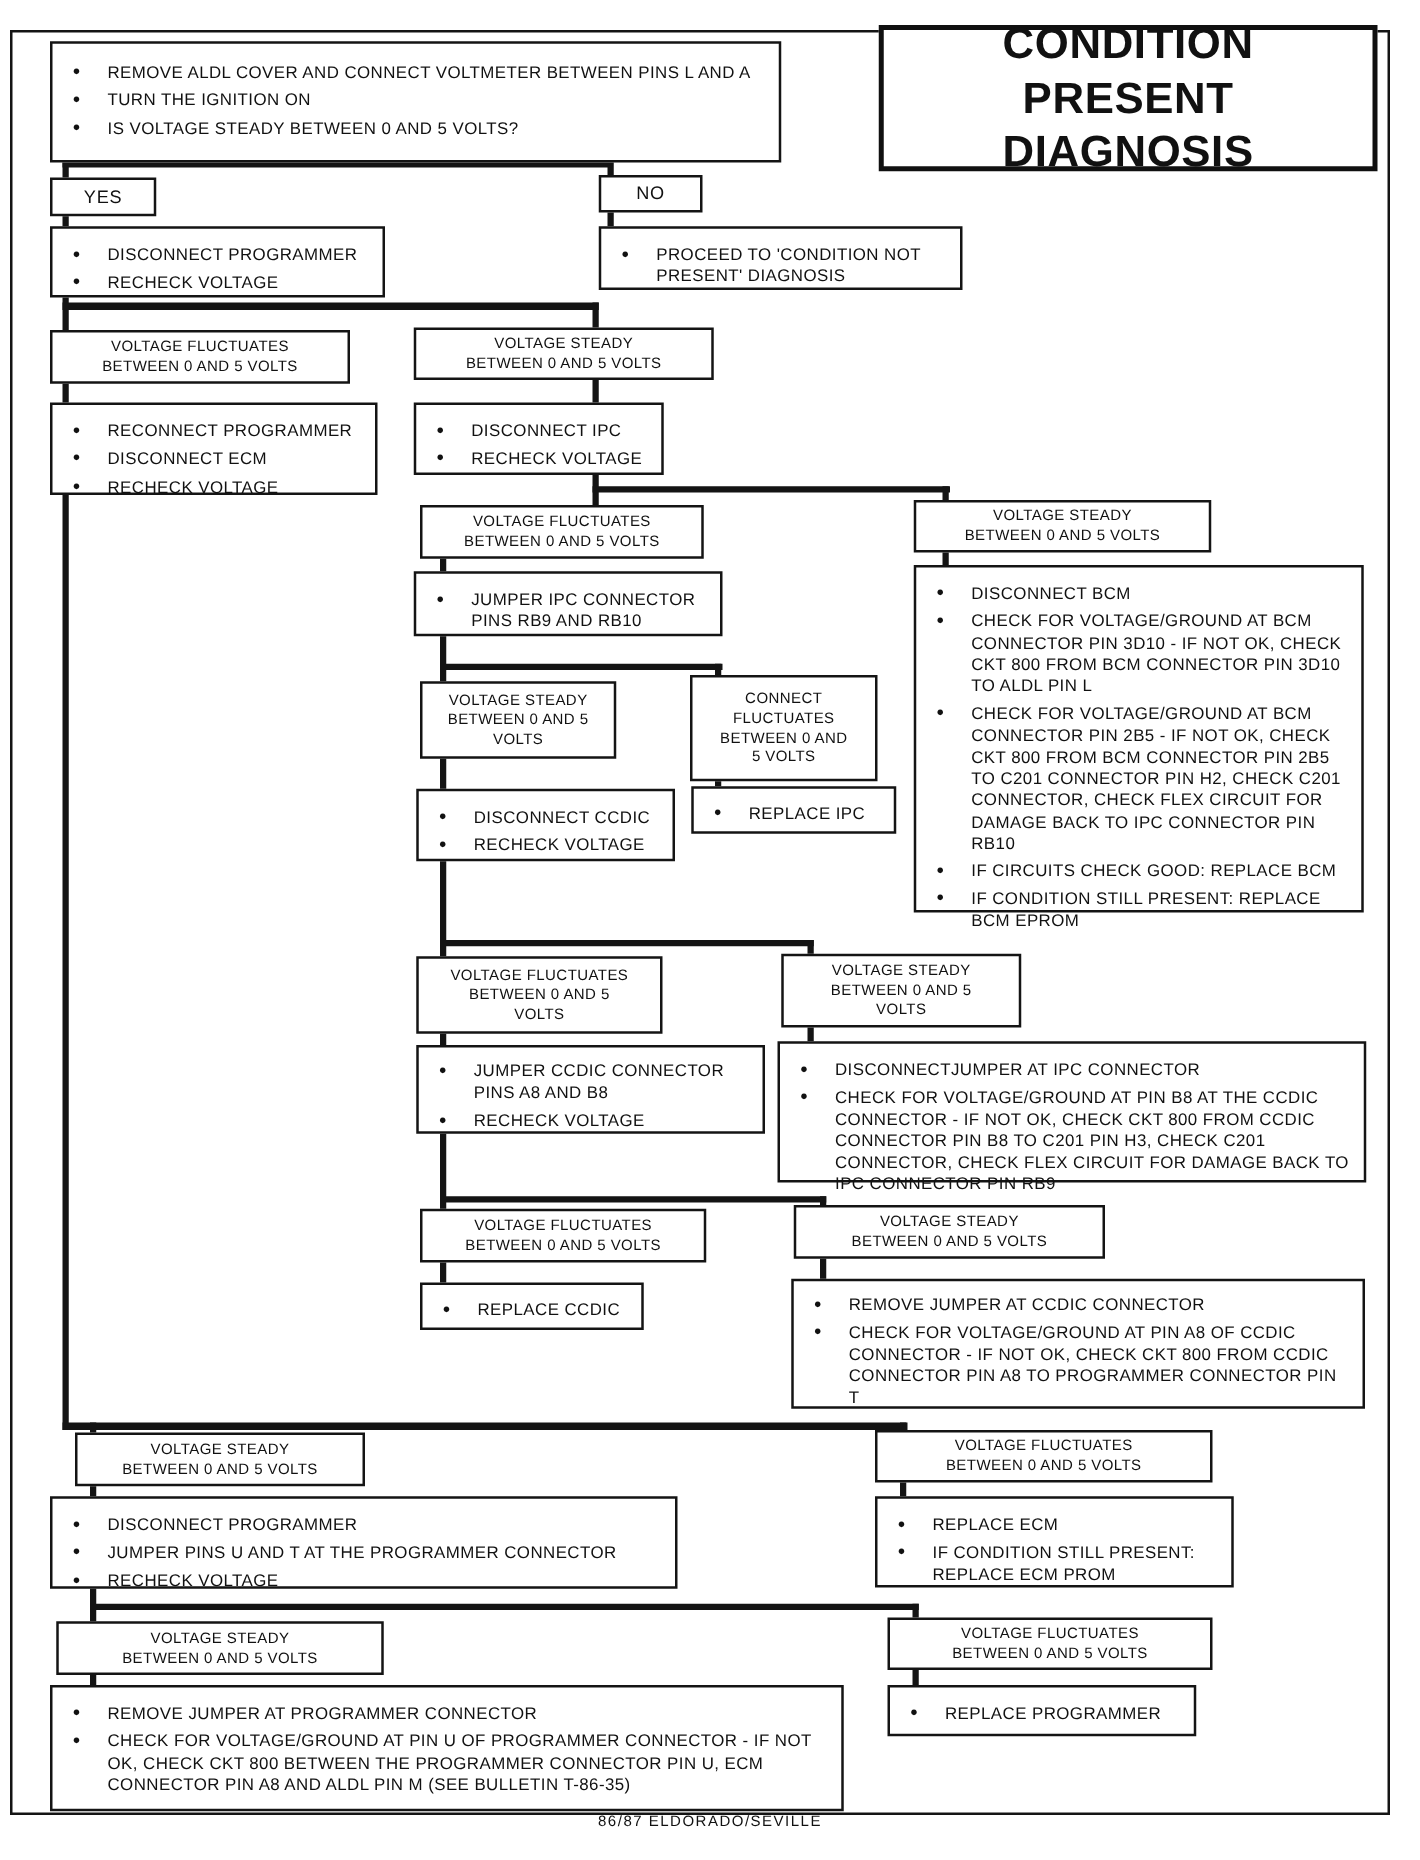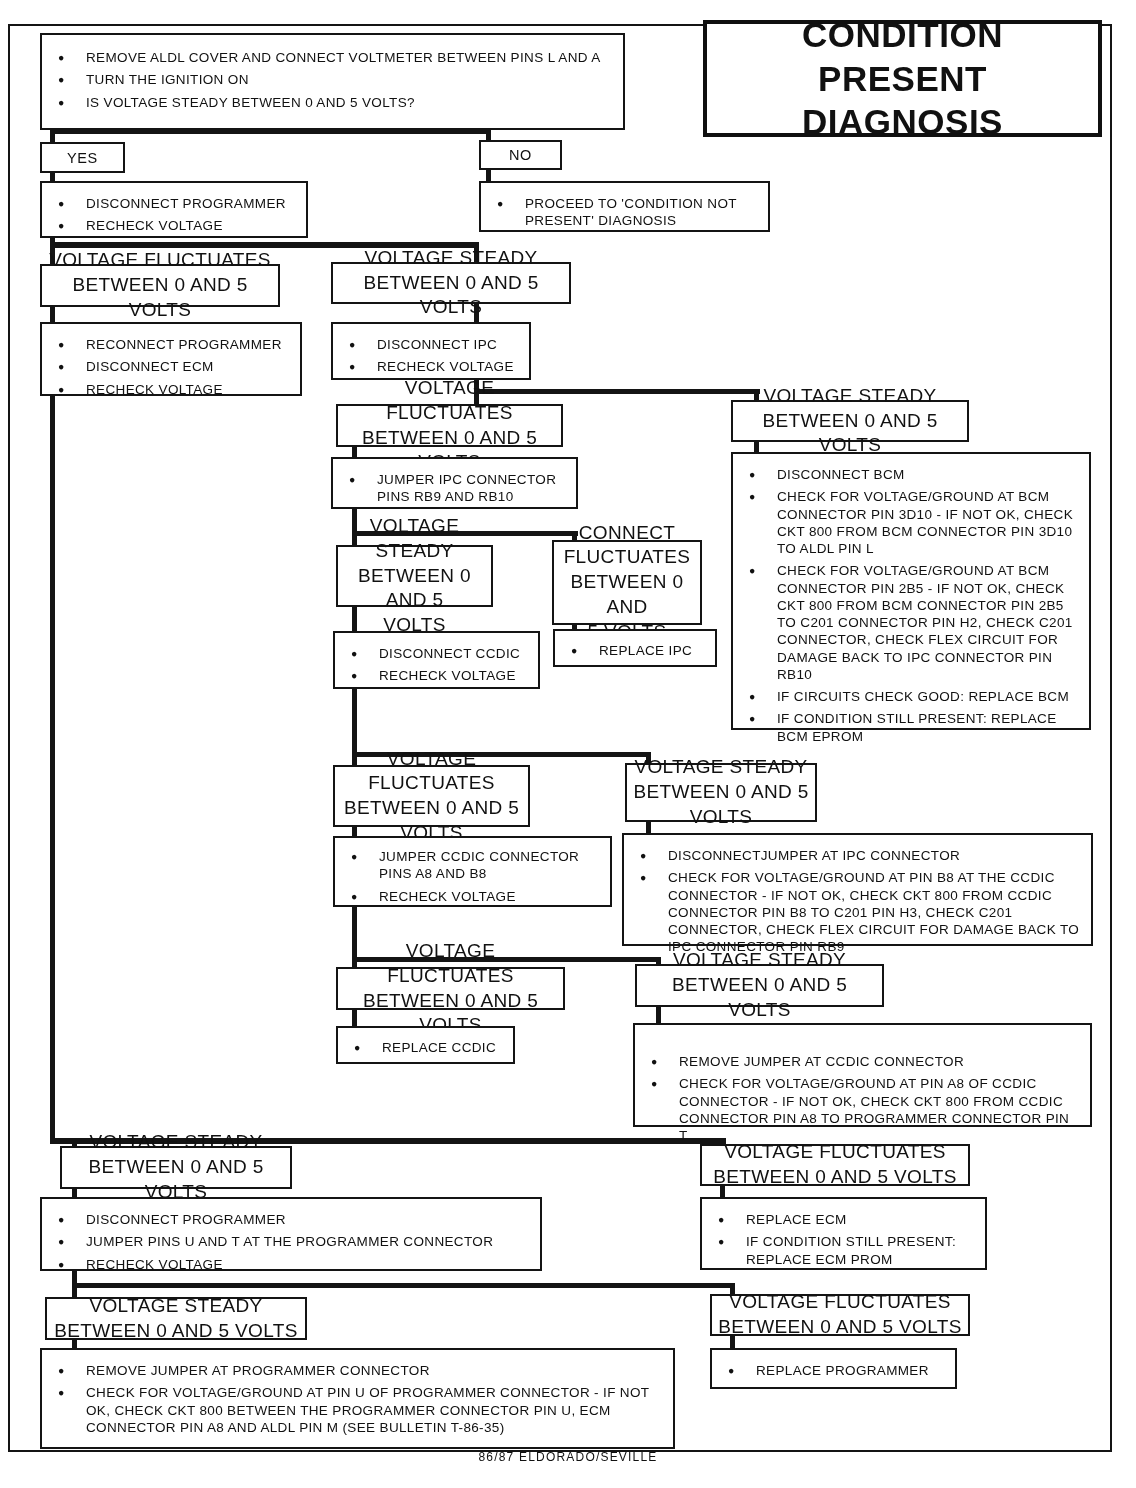--- a/index.html
+++ b/index.html
@@ -12,21 +12,21 @@
     position:absolute;left:8px;top:24px;width:1100px;height:1424px;
     border:2px solid #141414;z-index:0;
   }
   .ln{position:absolute;background:#141414;z-index:1;}
   .cond,.act,.tag{
     position:absolute;background:#ffffff;border:2px solid #141414;z-index:2;
     box-sizing:border-box;letter-spacing:0.35px;
   }
   .cond{
     display:flex;flex-direction:column;justify-content:center;
-    text-align:center;font-size:19px;line-height:1.3;padding:2px 4px;
+    text-align:center;font-size:12px;line-height:1.3;padding:2px 4px;
   }
   .tag{
     display:flex;align-items:center;justify-content:center;
     font-size:14.5px;letter-spacing:0.6px;
   }
   .act{font-size:13.5px;line-height:1.28;padding:8px 10px 6px 0;}
   .act .b{position:relative;padding-left:44px;margin:2px 0 5px 0;}
   .act .b::before{
     content:"●";position:absolute;left:16px;top:0px;font-size:10.5px;line-height:17px;
   }
@@ -193,21 +193,21 @@
     <div>BETWEEN 0 AND 5 VOLTS</div>
   </div>
   <div class="cond" style="left:635px;top:964px;width:249px;height:43px">
     <div>VOLTAGE STEADY</div>
     <div>BETWEEN 0 AND 5 VOLTS</div>
   </div>
 
   <div class="act" style="left:336px;top:1026px;width:179px;height:38px;padding-top:9px">
     <div class="b">REPLACE  CCDIC</div>
   </div>
-  <div class="act" style="left:633px;top:1023px;width:459px;height:104px;padding-top:26px">
+  <div class="act" style="left:633px;top:1023px;width:459px;height:104px;padding-top:8px">
     <div class="b">REMOVE JUMPER AT CCDIC CONNECTOR</div>
     <div class="b">CHECK FOR VOLTAGE/GROUND AT PIN A8 OF CCDIC CONNECTOR - IF NOT OK, CHECK CKT 800 FROM CCDIC CONNECTOR PIN A8 TO PROGRAMMER CONNECTOR PIN T</div>
   </div>
 
   <div class="cond" style="left:60px;top:1146px;width:232px;height:43px">
     <div>VOLTAGE STEADY</div>
     <div>BETWEEN 0 AND 5 VOLTS</div>
   </div>
   <div class="cond" style="left:700px;top:1144px;width:270px;height:42px">
     <div>VOLTAGE FLUCTUATES</div>

